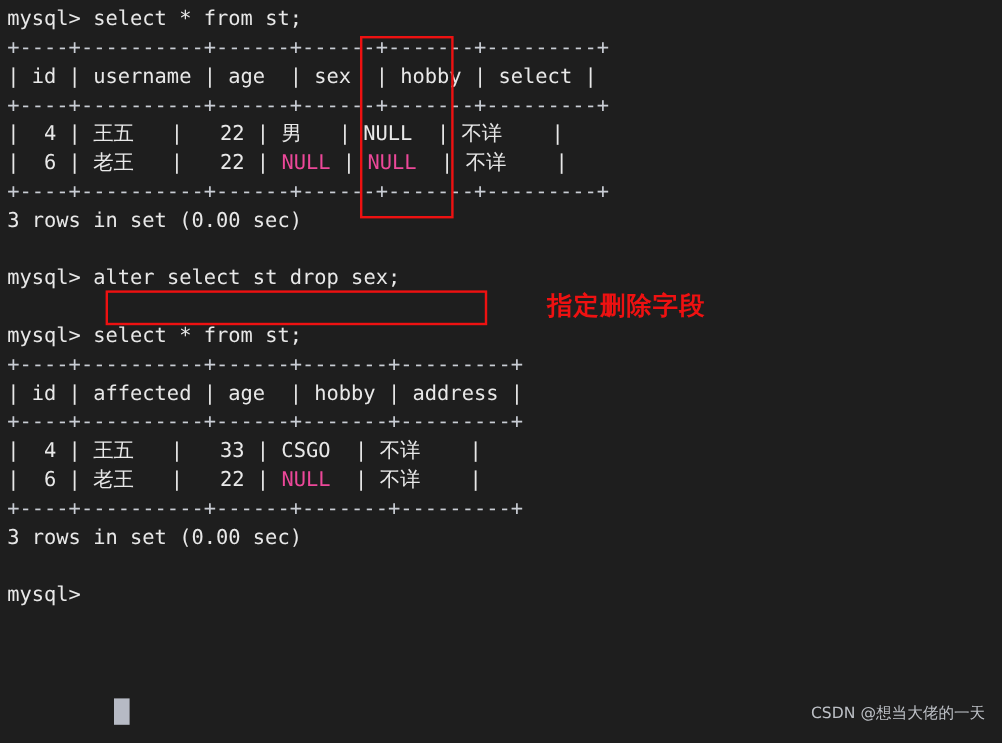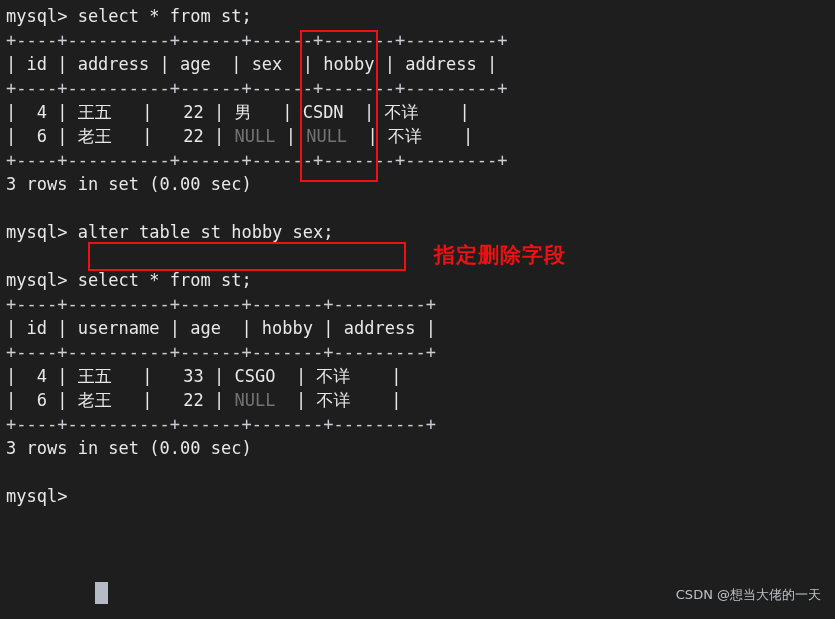--- a/index.html
+++ b/index.html
@@ -24,21 +24,21 @@
     left: 6px;
     top: 4px;
     width: 825px;
   }
   .line {
     height: 24px;
     white-space: pre;
     letter-spacing: 0px;
   }
   .c-white  { color: #e8e8e8; }
-  .c-null   { color: #737373; }
+  .c-null   { color: #ec4899; }
   .c-warn   { color: #d4d400; }
   .c-rule   { color: #c9cdd4; }
 
   
   .redbox {
     position: absolute;
     border: 2px solid #ee1111;
     box-sizing: border-box;
     pointer-events: none;
   }
@@ -57,21 +57,21 @@
   .annot {
     position: absolute;
     color: #ee1111;
     font-family: "DejaVu Sans", "Liberation Sans", sans-serif;
     font-size: 21px;
     font-weight: 700;
     letter-spacing: 1px;
     white-space: pre;
   }
   #annot-drop {
-    left: 434px;
+    left: 456px;
     top: 243px;
     text-align: center;
   }
   #watermark {
     position: absolute;
     right: 14px;
     bottom: 12px;
     color: #bdc0c6;
     font-family: "DejaVu Sans", "Liberation Sans", sans-serif;
     font-size: 13px;
@@ -91,46 +91,46 @@
 <body>
 
 <div id="screen">
 
   <div class="term">
 
     <div class="line"><span class="c-white">mysql&gt; </span><span class="c-white">select * from st;</span></div>
 
     <div class="line c-rule">+----+----------+------+------+-------+---------+</div>
 
-    <div class="line c-white">| id | address | age  | sex  | hobby | address |</div>
+    <div class="line c-white">| id | username | age  | sex  | hobby | select |</div>
 
     <div class="line c-rule">+----+----------+------+------+-------+---------+</div>
 
 
-    <div class="line"><span class="c-white">|  4 | </span><span class="c-white cjk">王五</span><span class="c-white">   |   22 | </span><span class="c-white cjk">男</span><span class="c-white">   | CSDN  | </span><span class="c-white cjk">不详</span><span class="c-white">    |</span></div>
+    <div class="line"><span class="c-white">|  4 | </span><span class="c-white cjk">王五</span><span class="c-white">   |   22 | </span><span class="c-white cjk">男</span><span class="c-white">   | NULL  | </span><span class="c-white cjk">不详</span><span class="c-white">    |</span></div>
 
     <div class="line"><span class="c-white">|  6 | </span><span class="c-white cjk">老王</span><span class="c-white">   |   22 | </span><span class="c-null">NULL</span><span class="c-white"> | </span><span class="c-null">NULL</span><span class="c-white">  | </span><span class="c-white cjk">不详</span><span class="c-white">    |</span></div>
 
     <div class="line c-rule">+----+----------+------+------+-------+---------+</div>
 
     <div class="line c-white">3 rows in set (0.00 sec)</div>
 
     <div class="line"></div>
 
-    <div class="line"><span class="c-white">mysql&gt; </span><span class="c-white">alter table st hobby sex;</span></div>
+    <div class="line"><span class="c-white">mysql&gt; </span><span class="c-white">alter select st drop sex;</span></div>
 
 
 
     <div class="line"></div>
 
     <div class="line"><span class="c-white">mysql&gt; </span><span class="c-white">select * from st;</span></div>
 
     <div class="line c-rule">+----+----------+------+-------+---------+</div>
 
-    <div class="line c-white">| id | username | age  | hobby | address |</div>
+    <div class="line c-white">| id | affected | age  | hobby | address |</div>
 
     <div class="line c-rule">+----+----------+------+-------+---------+</div>
 
 
     <div class="line"><span class="c-white">|  4 | </span><span class="c-white cjk">王五</span><span class="c-white">   |   33 | CSGO  | </span><span class="c-white cjk">不详</span><span class="c-white">    |</span></div>
 
     <div class="line"><span class="c-white">|  6 | </span><span class="c-white cjk">老王</span><span class="c-white">   |   22 | </span><span class="c-null">NULL</span><span class="c-white">  | </span><span class="c-white cjk">不详</span><span class="c-white">    |</span></div>
 
     <div class="line c-rule">+----+----------+------+-------+---------+</div>
 

